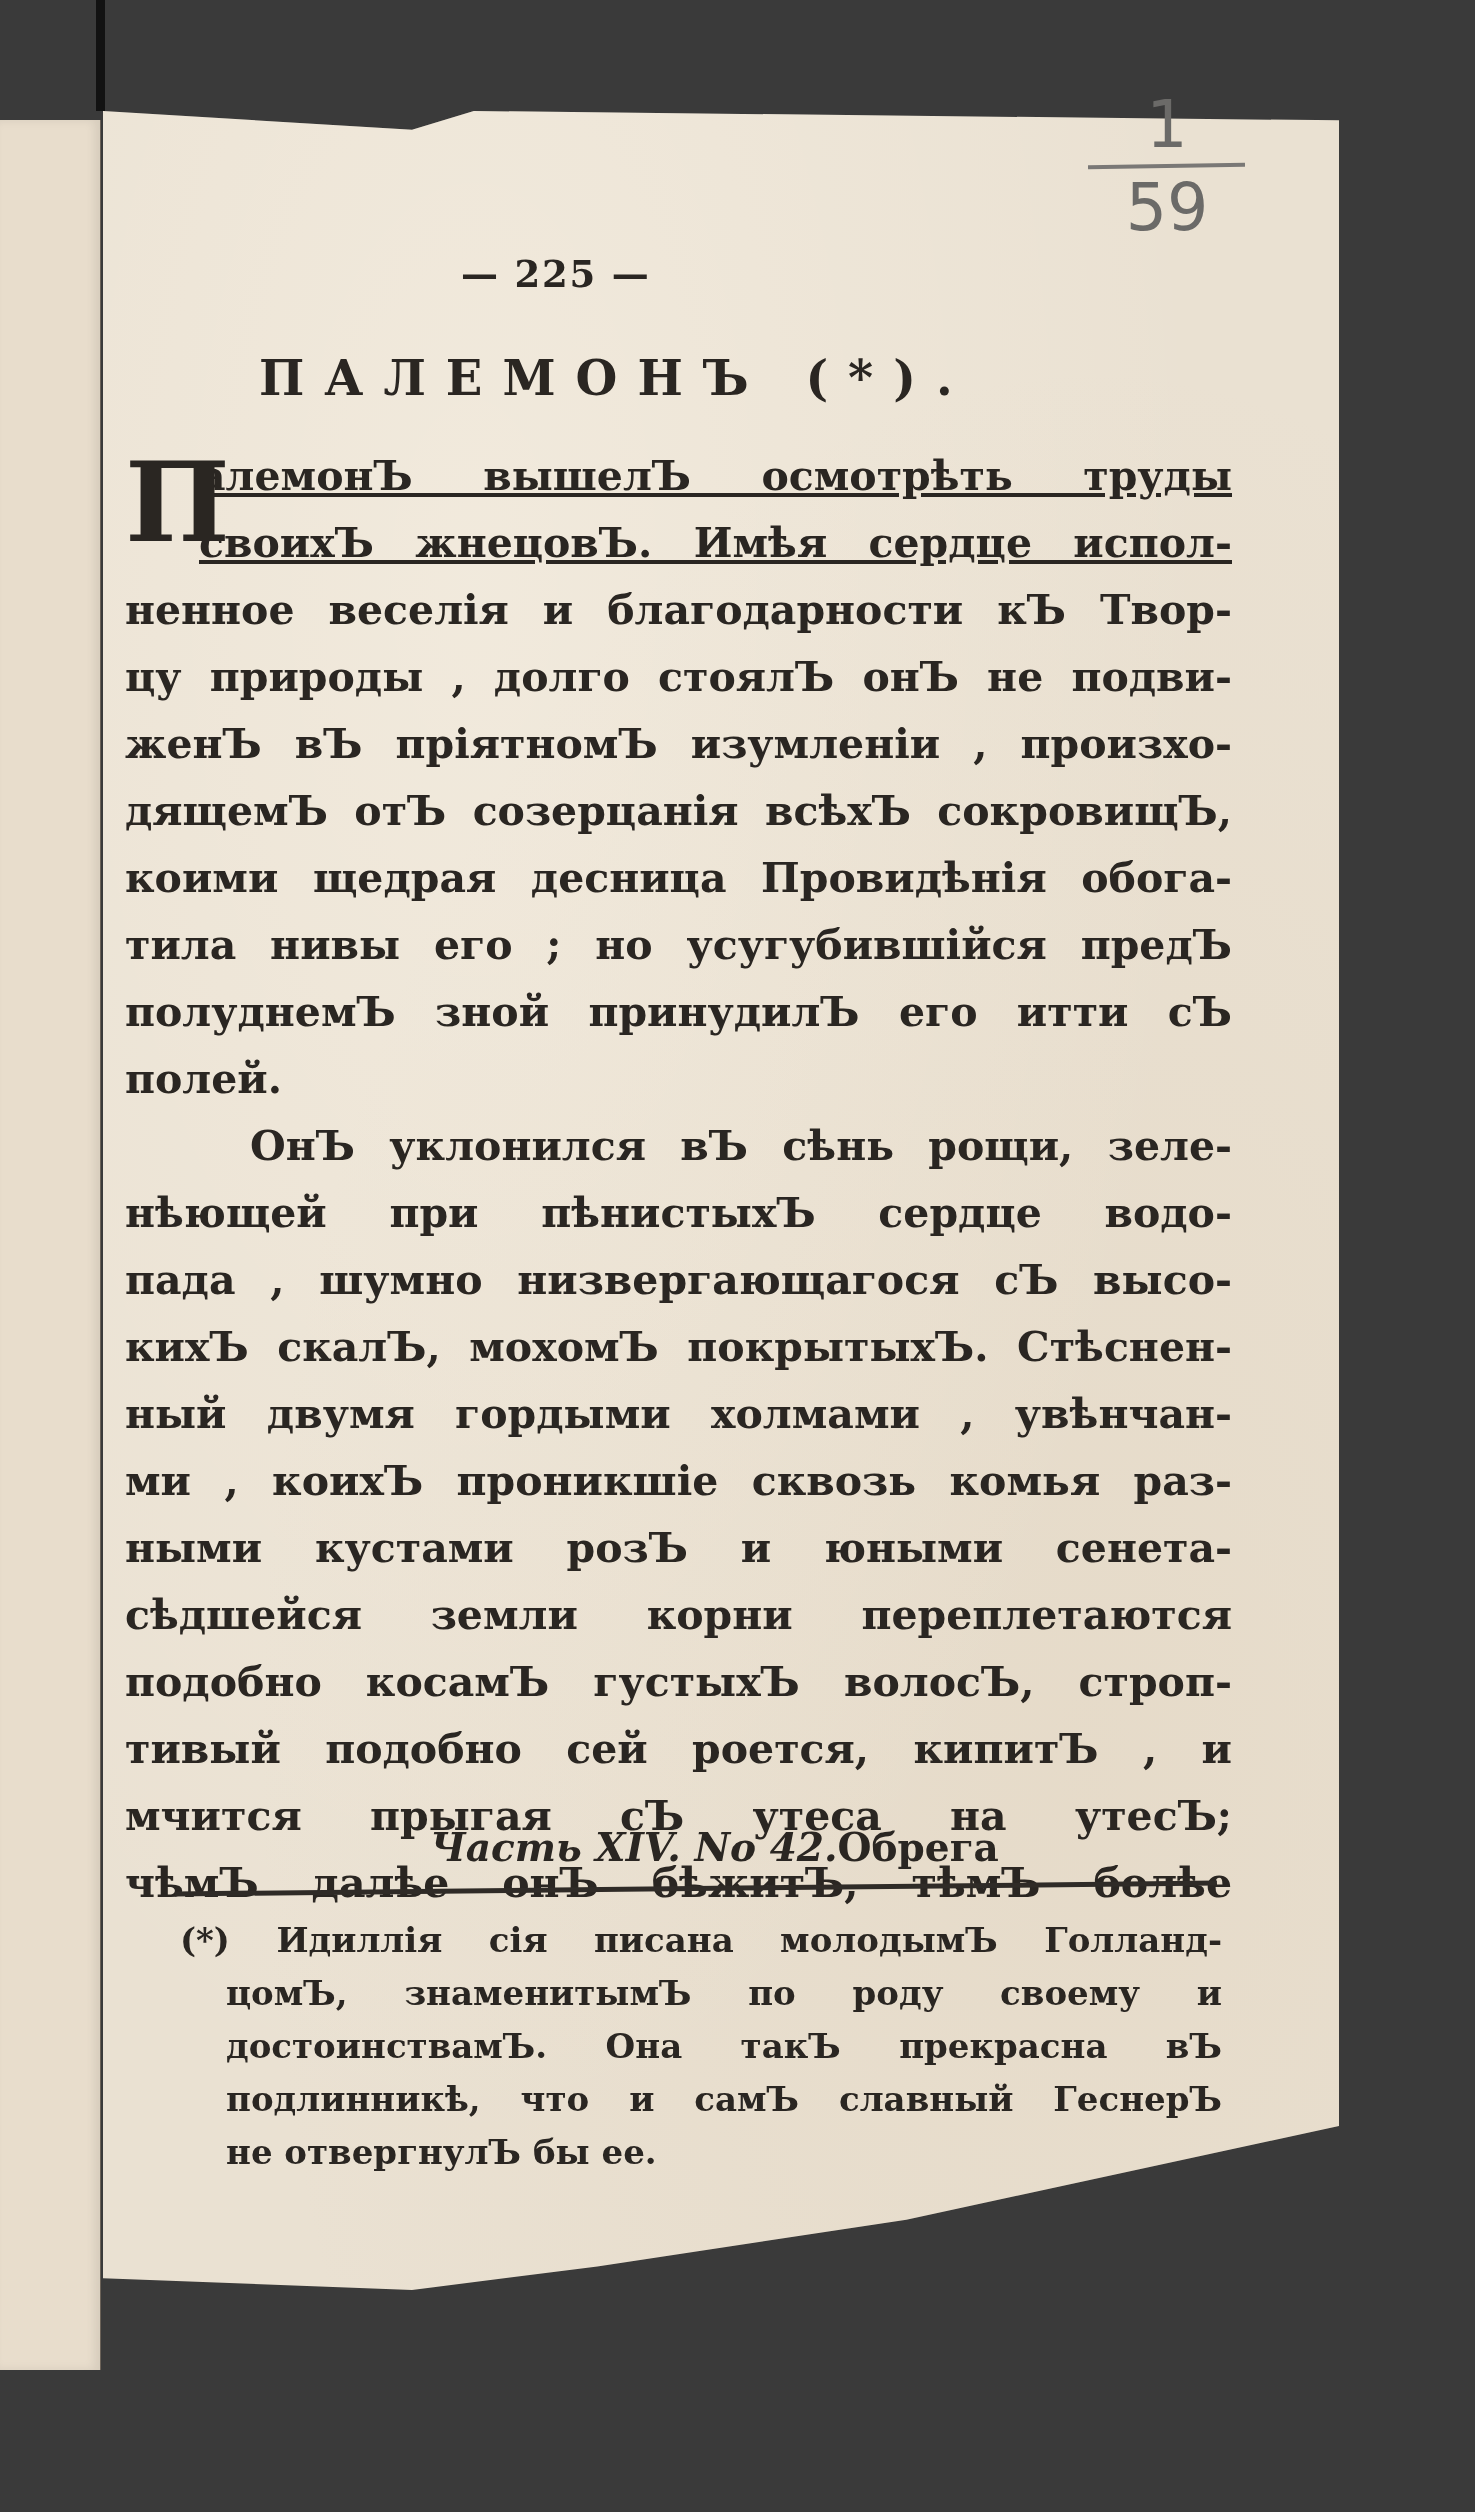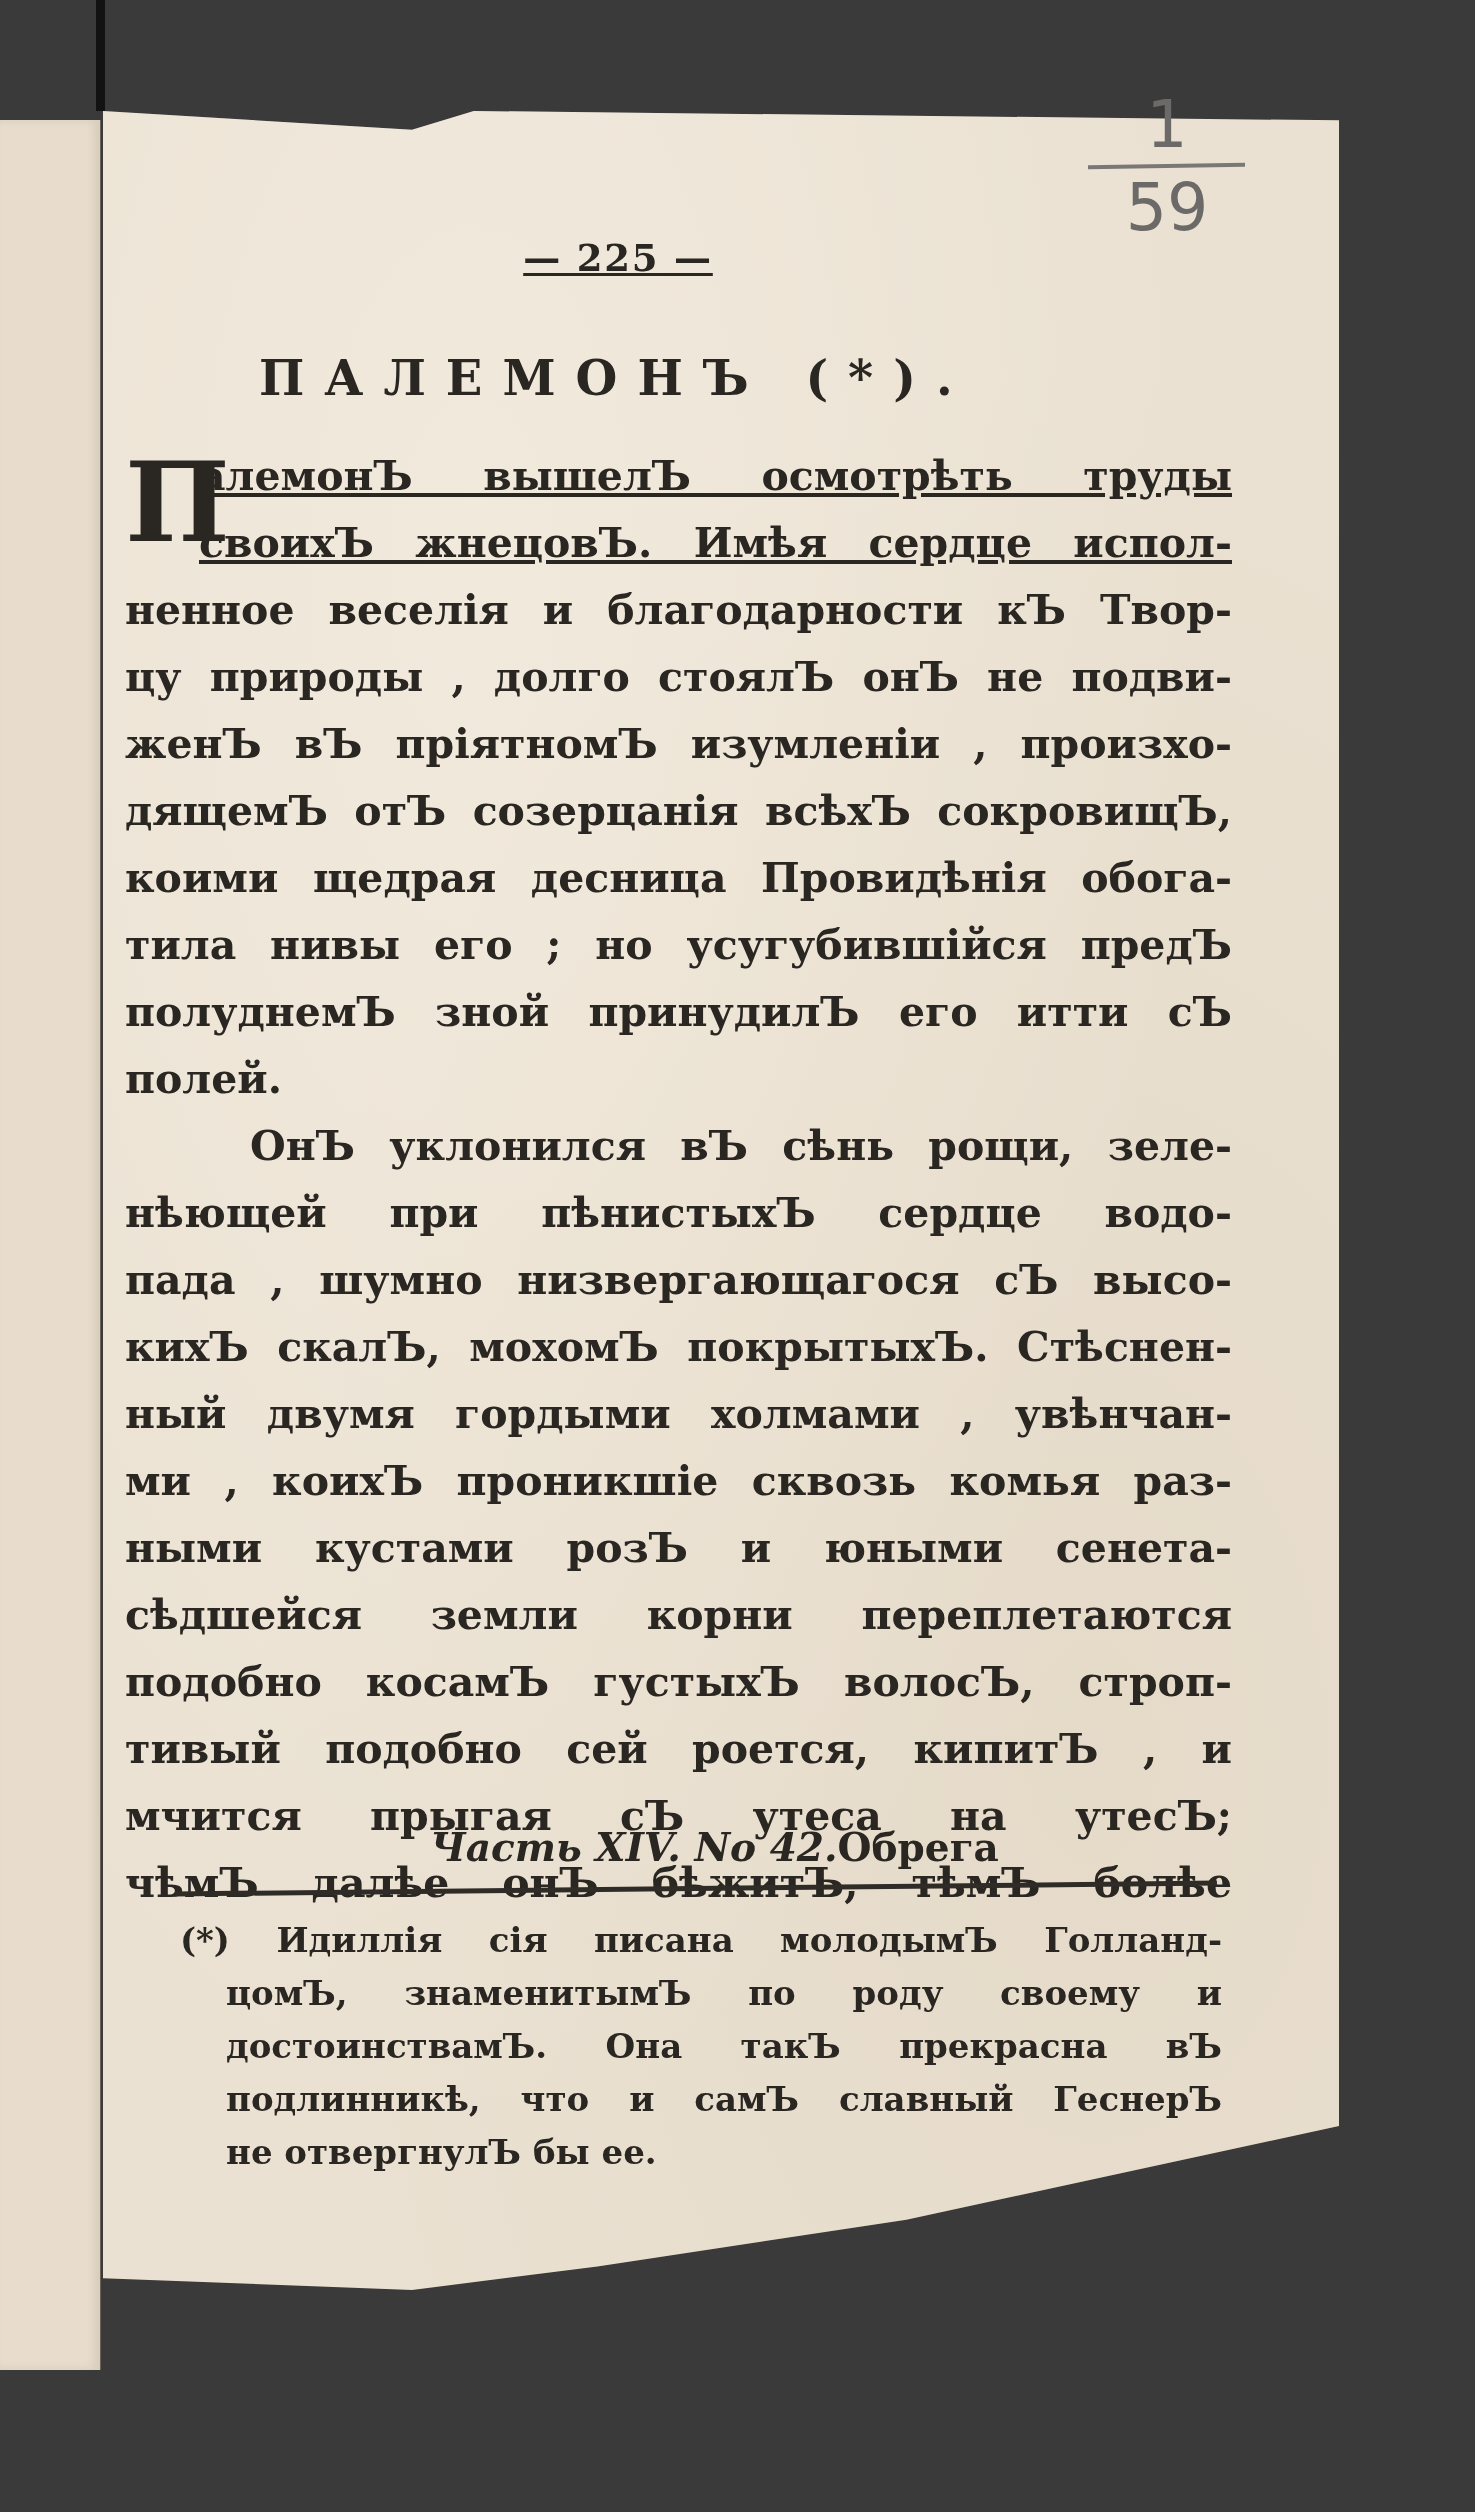--- a/index.html
+++ b/index.html
@@ -59,28 +59,27 @@
     .annotation .num { display: block; }
     .annotation .bar {
       display: block;
       height: 3.7px;
       background: #7a7876;
       margin: 7.4px 18.4px;
       transform: rotate(-1deg);
     }
     .page-number {
       position: absolute;
-      top: 236px;
+      top: 252px;
       left: 461px;
       width: 314px;
-      text-align: center;
+      text-align: left;
       font-size: 37px;
       font-weight: bold;
       letter-spacing: 1.8px;
-      text-decoration: underline;
     }
     .title {
       position: absolute;
       top: 350px;
       left: 259px;
       font-size: 48px;
       letter-spacing: 20px;
       font-weight: bold;
     }
     .body {

